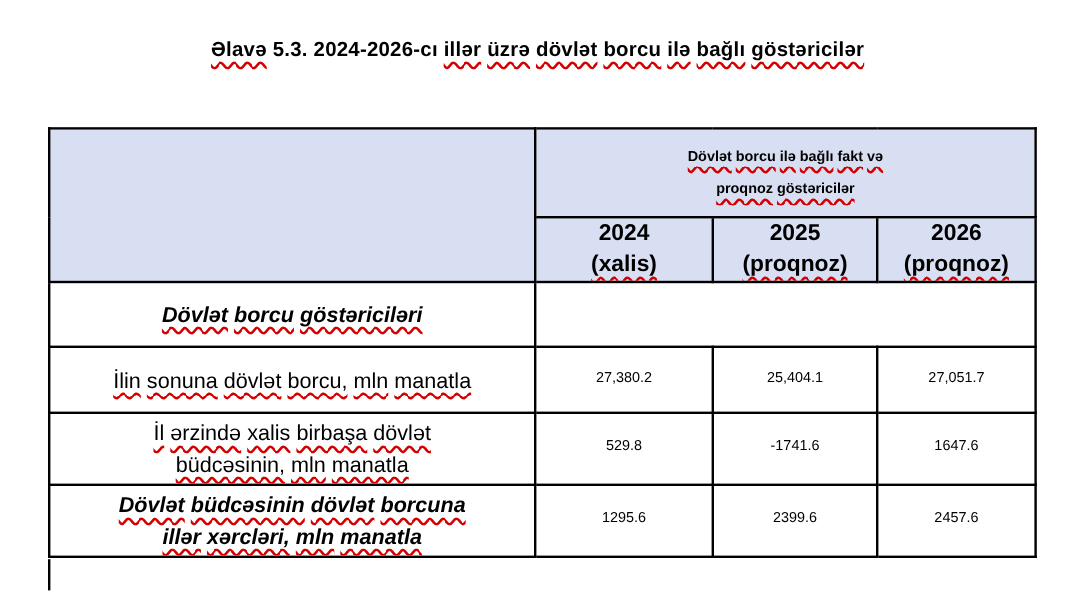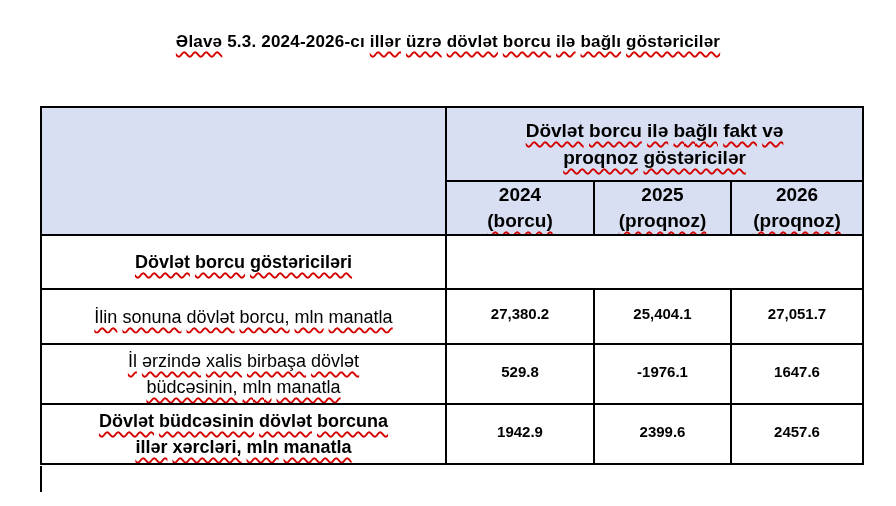--- a/index.html
+++ b/index.html
@@ -42,27 +42,27 @@
     overflow: hidden;
   }
   .hd { background: var(--header-bg); }
   .r-head1 { height: 74px; }
   .r-head2 { height: 54px; margin-left: 24px; }
   .r-sect  { height: 54px; }
   .r-d1    { height: 55px; border-radius: 19px; }
   .r-d2    { height: 60px; }
   .r-d3    { height: 60px; margin-top: 10px; }
 
-  .merged { font-size: 19px; font-weight: bold; line-height: 27px; }
+  .merged { font-size: 12px; font-weight: bold; line-height: 27px; }
   .yr     { font-size: 19px; font-weight: bold; line-height: 26px; }
   .lbl    { font-size: 18px; line-height: 26px; }
-  .bold   { font-weight: bold; }
+  .bold   { font-weight: bold; font-style: italic; }
   .num {
-    font-size: 15px;
-    font-weight: bold;
+    font-size: 12px;
+    font-weight: normal;
     vertical-align: bottom;
     padding-bottom: 6px;
   }
 
   
   .sp {
     text-decoration-line: underline;
     text-decoration-style: wavy;
     text-decoration-color: var(--squiggle);
     text-decoration-thickness: 1.5px;
@@ -95,21 +95,21 @@
       <tr class="r-head1">
         <td class="hd" rowspan="2"></td>
         <td class="hd merged" colspan="3">
           <div><span class="sp">Dövlət</span><span> </span><span class="sp">borcu</span><span> </span><span class="sp">ilə</span><span> </span><span class="sp">bağlı</span><span> </span><span class="sp">fakt</span><span> </span><span class="sp">və</span></div>
           <div><span class="sp">proqnoz</span><span> </span><span class="sp">göstəricilər</span></div>
         </td>
       </tr>
       <tr class="r-head2">
         <td class="hd yr">
           <div>2024</div>
-          <div><span class="sp">(borcu)</span></div>
+          <div><span class="sp">(xalis)</span></div>
         </td>
         <td class="hd yr">
           <div>2025</div>
           <div><span class="sp">(proqnoz)</span></div>
         </td>
         <td class="hd yr">
           <div>2026</div>
           <div><span class="sp">(proqnoz)</span></div>
         </td>
       </tr>
@@ -124,29 +124,29 @@
         <td class="num">27,380.2</td>
         <td class="num">25,404.1</td>
         <td class="num">27,051.7</td>
       </tr>
       <tr class="r-d2">
         <td class="lbl">
           <div><span class="sp">İl</span><span> </span><span class="sp">ərzində</span><span> </span><span class="sp">xalis</span><span> </span><span class="sp">birbaşa</span><span> </span><span class="sp">dövlət</span></div>
           <div><span class="sp">büdcəsinin,</span><span> </span><span class="sp">mln</span><span> </span><span class="sp">manatla</span></div>
         </td>
         <td class="num">529.8</td>
-        <td class="num">-1976.1</td>
+        <td class="num">-1741.6</td>
         <td class="num">1647.6</td>
       </tr>
       <tr class="r-d3">
         <td class="lbl bold">
           <div><span class="sp">Dövlət</span><span> </span><span class="sp">büdcəsinin</span><span> </span><span class="sp">dövlət</span><span> </span><span class="sp">borcuna</span></div>
           <div><span class="sp">illər</span><span> </span><span class="sp">xərcləri,</span><span> </span><span class="sp">mln</span><span> </span><span class="sp">manatla</span></div>
         </td>
-        <td class="num">1942.9</td>
+        <td class="num">1295.6</td>
         <td class="num">2399.6</td>
         <td class="num">2457.6</td>
       </tr>
     </tbody>
   </table>
 
   <div class="stub"></div>
 
 </div>
 

